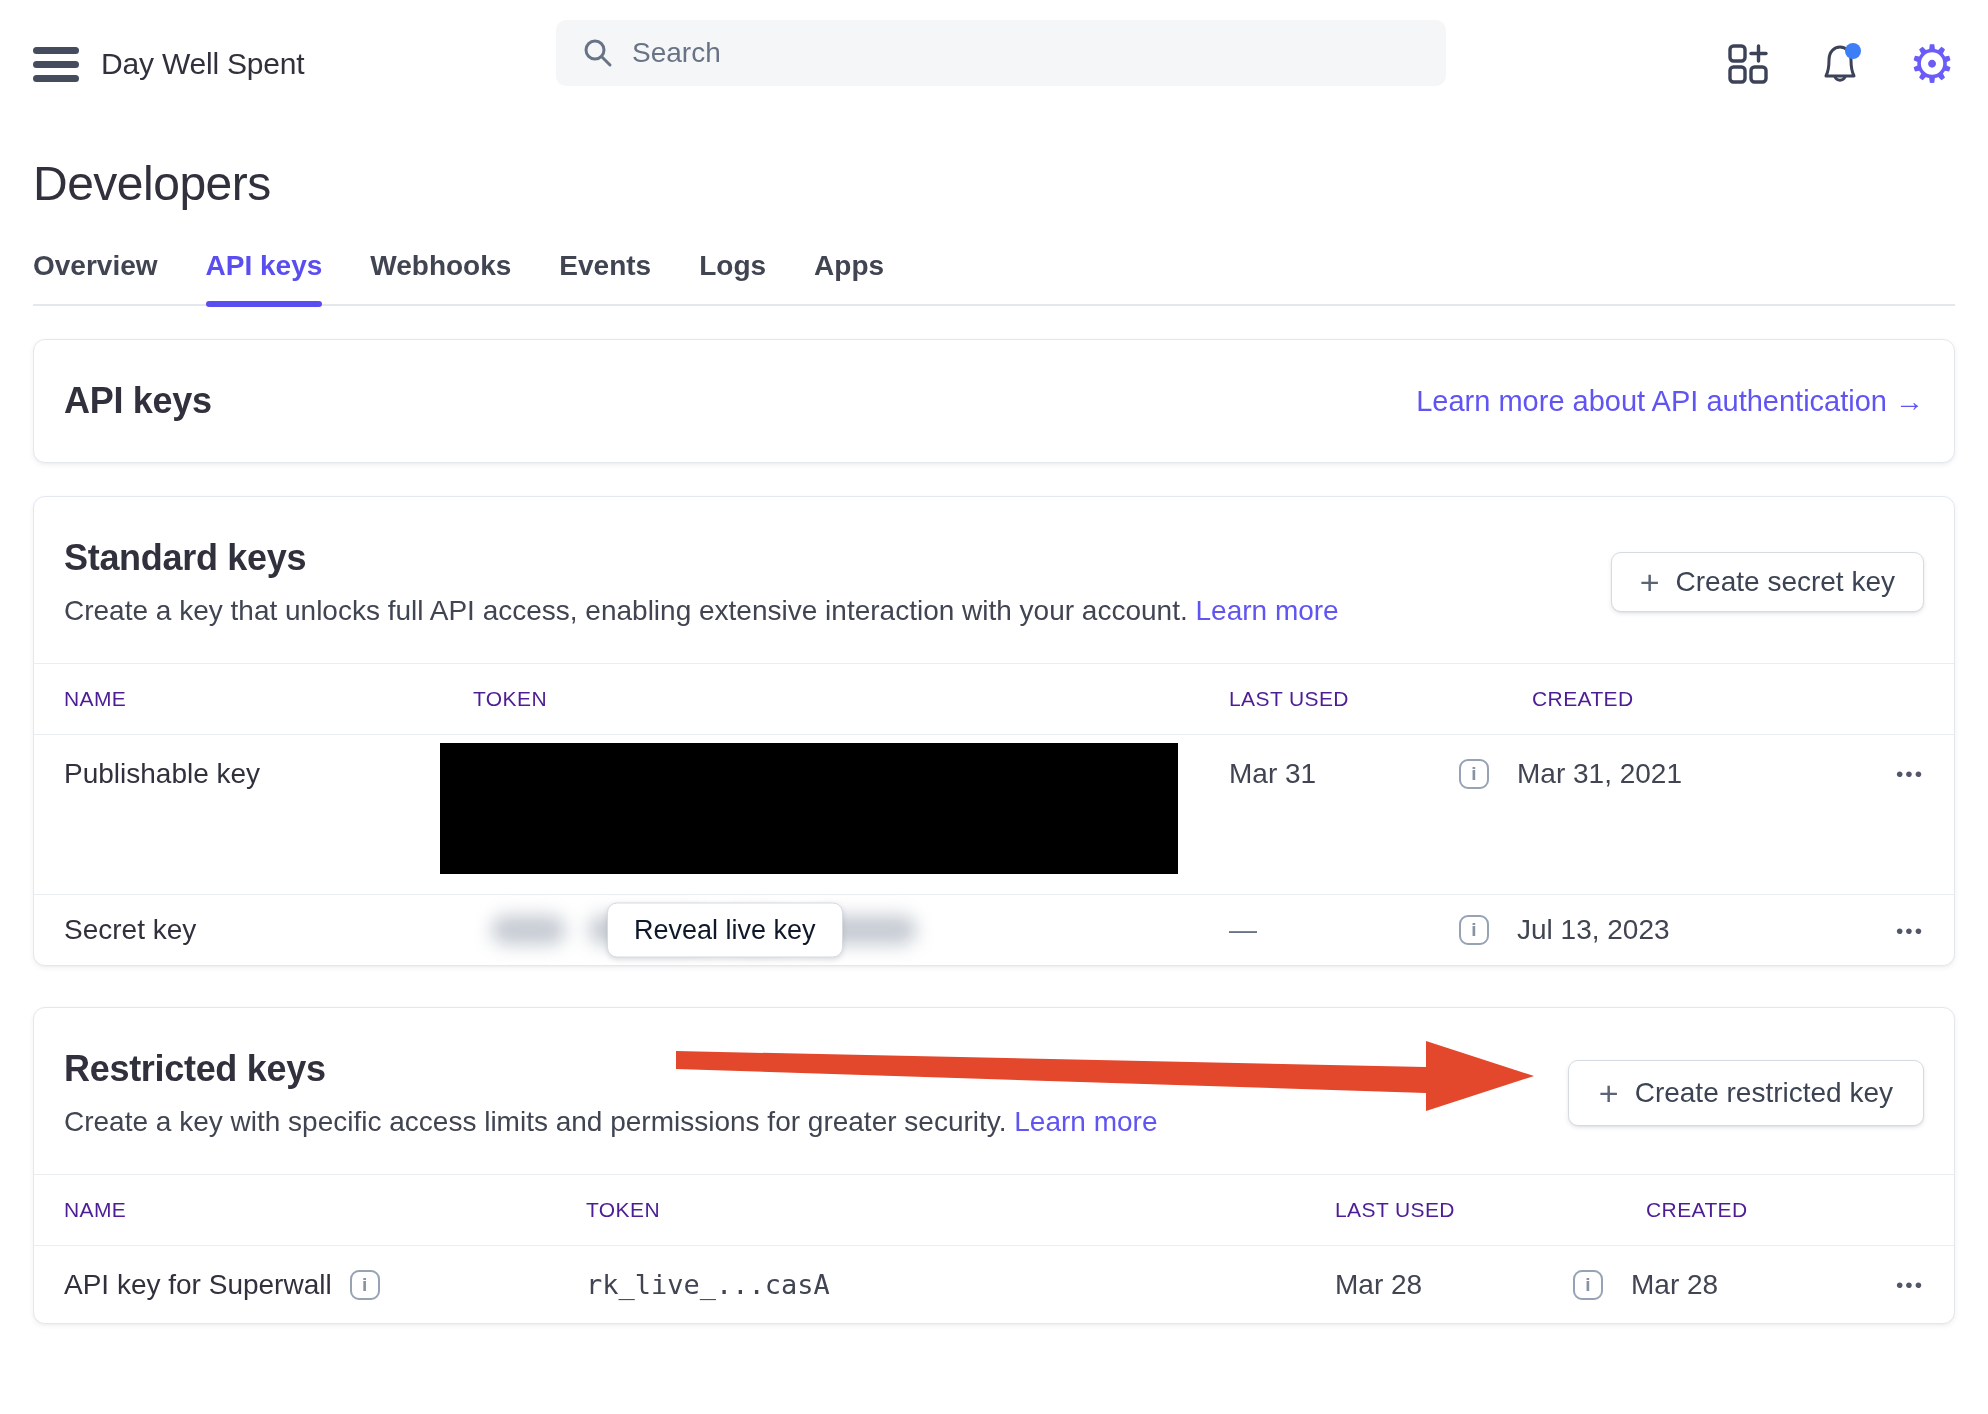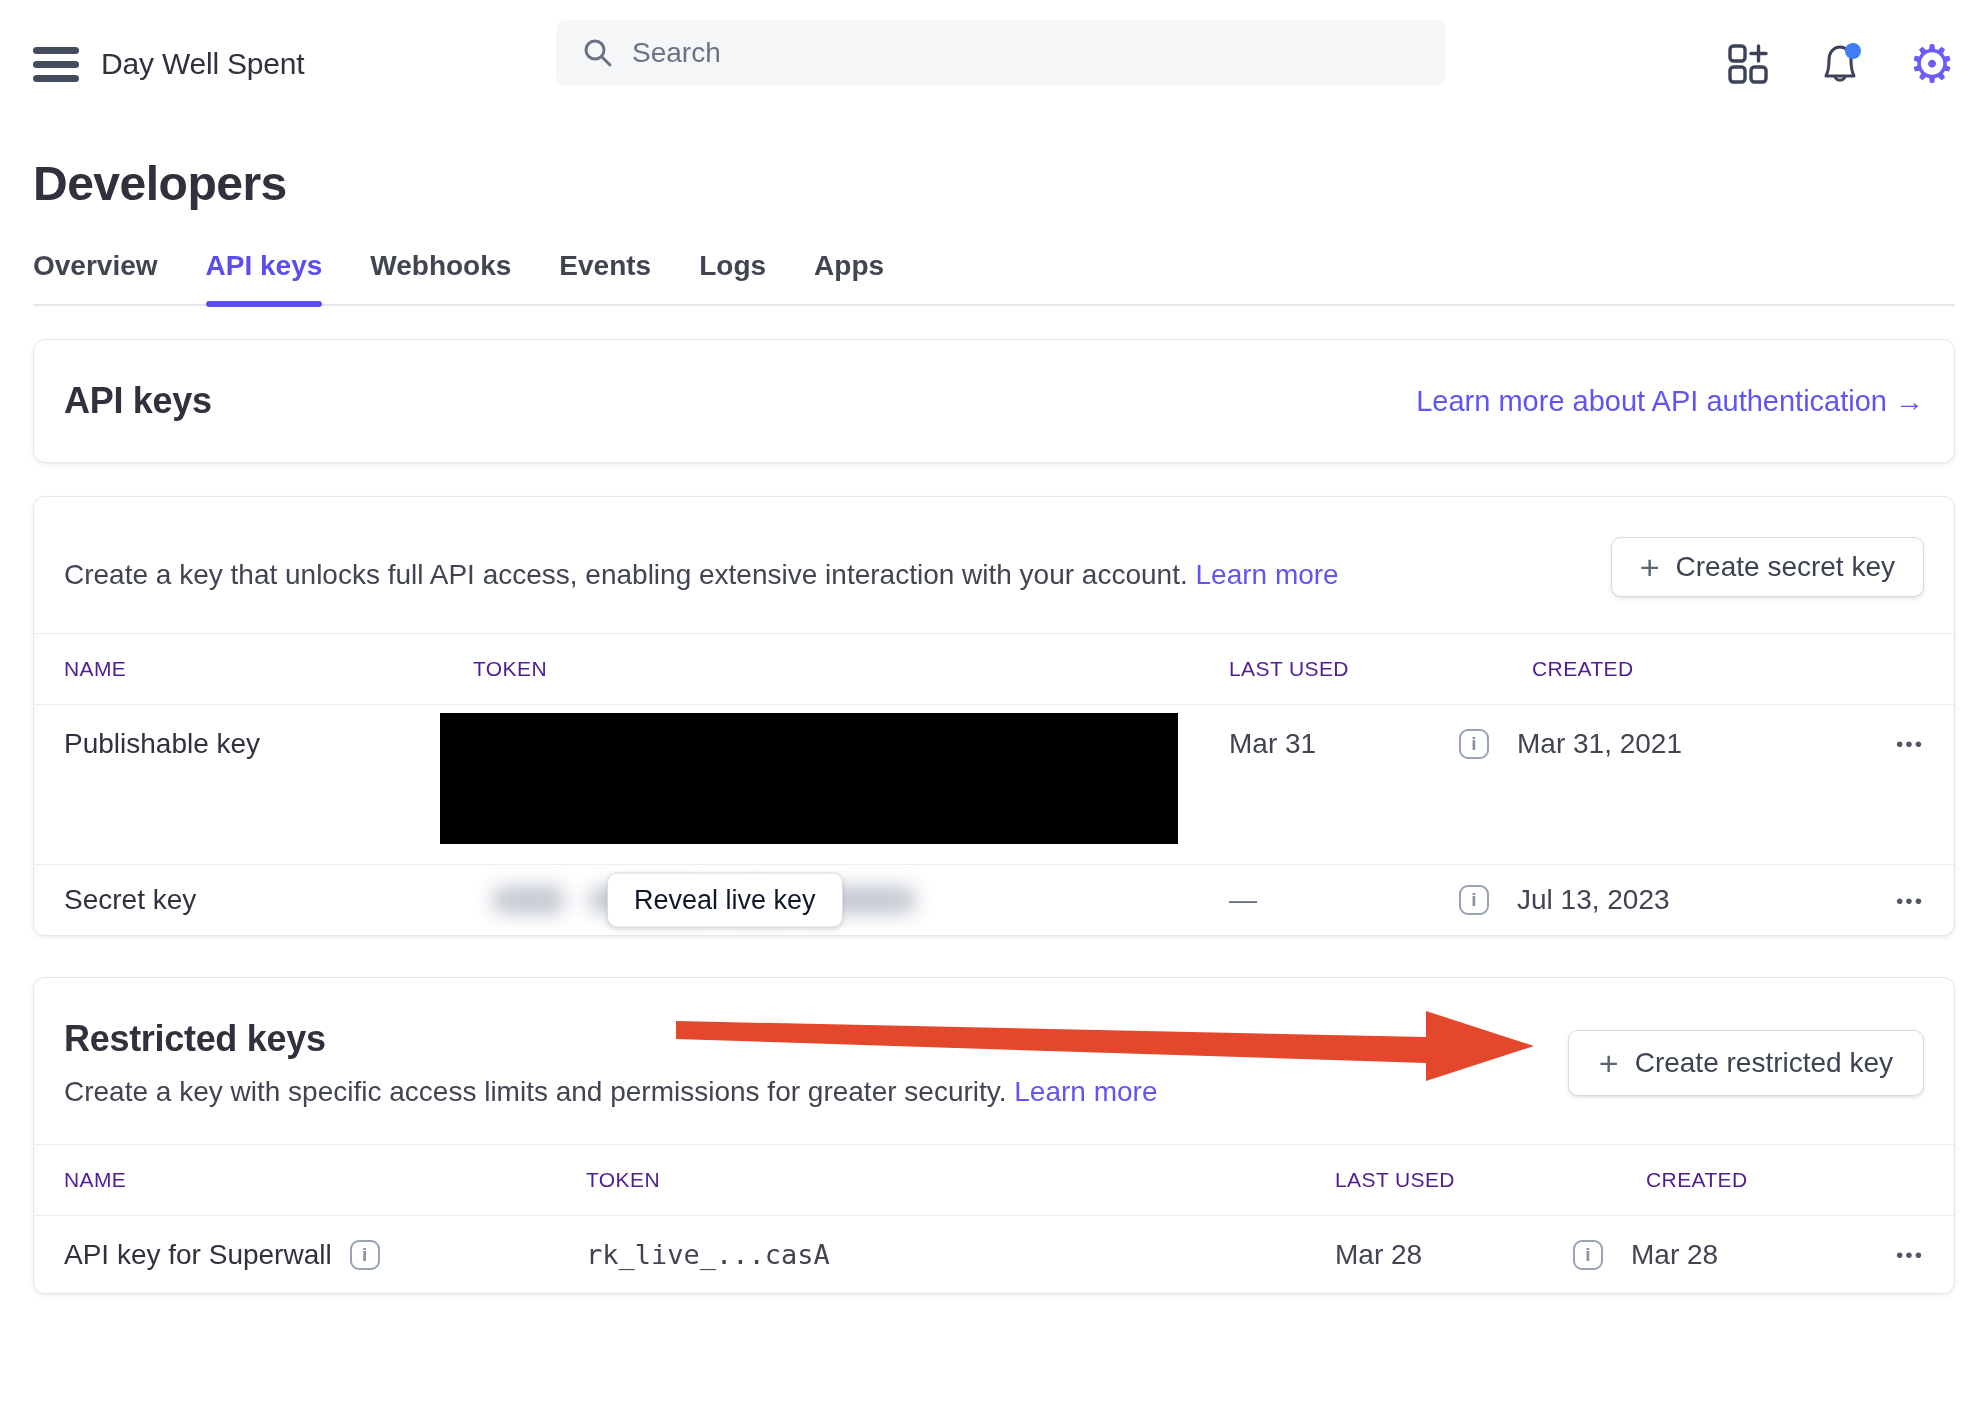--- a/index.html
+++ b/index.html
@@ -21,21 +21,21 @@
   .searchbox input {
     width:100%; height:100%; background:transparent; border:none; outline:none;
     padding-left:76px; font-size:28px; color:#414552; font-family:"Liberation Sans", sans-serif;
   }
   .searchbox input::placeholder { color:#687385; }
   .top-icons { margin-left:auto; display:flex; align-items:center; gap:46px; }
   .icon-btn { position:relative; width:46px; height:46px; display:flex; align-items:center; justify-content:center; cursor:pointer; }
   .gear-glyph { font-family:"DejaVu Sans", sans-serif; font-size:52px; color:#6c5cf7; line-height:1; }
 
   
-  .page-title { margin:52px 0 0 33px; font-size:48px; line-height:48px; font-weight:700; color:#30313d; letter-spacing:-0.5px; }
+  .page-title { margin:52px 0 0 33px; font-size:48px; line-height:48px; font-weight:400; color:#30313d; letter-spacing:-0.5px; }
   .tabs { margin:0 33px; display:flex; gap:48px; border-bottom:2px solid #e3e8ee; padding-top:44px; }
   .tab { font-size:28px; line-height:28px; font-weight:700; color:#414552; padding-bottom:24px; position:relative; cursor:pointer; white-space:nowrap; }
   .tab.active { color:#5b4ef0; }
   .tab.active::after { content:""; position:absolute; left:0; right:0; bottom:-3px; height:6px; border-radius:3px; background:#5b4ef0; }
 
   
   .card {
     margin:33px 33px 0 33px; background:#fff; border:1px solid #e3e8ee; border-radius:12px;
     box-shadow:0 2px 5px rgba(60,66,87,.08), 0 1px 1px rgba(0,0,0,.02);
   }
@@ -157,20 +157,21 @@
 <div class="card apikeys-card">
   <div class="card-title">API keys</div>
   <div class="link auth-link">
     <span>Learn more about API authentication</span><span class="arrow">→</span>
   </div>
 </div>
 
 <div class="card section-card">
   <div class="card-head">
     <div class="head-text">
+      <div class="card-title">Standard keys</div>
       <div class="desc">
         <span>Create a key that unlocks full API access, enabling extensive interaction with your account.</span>
         <span class="link">Learn more</span>
       </div>
     </div>
     <button class="btn">
       <span class="plus">+</span>
       <span>Create secret key</span>
     </button>
   </div>

